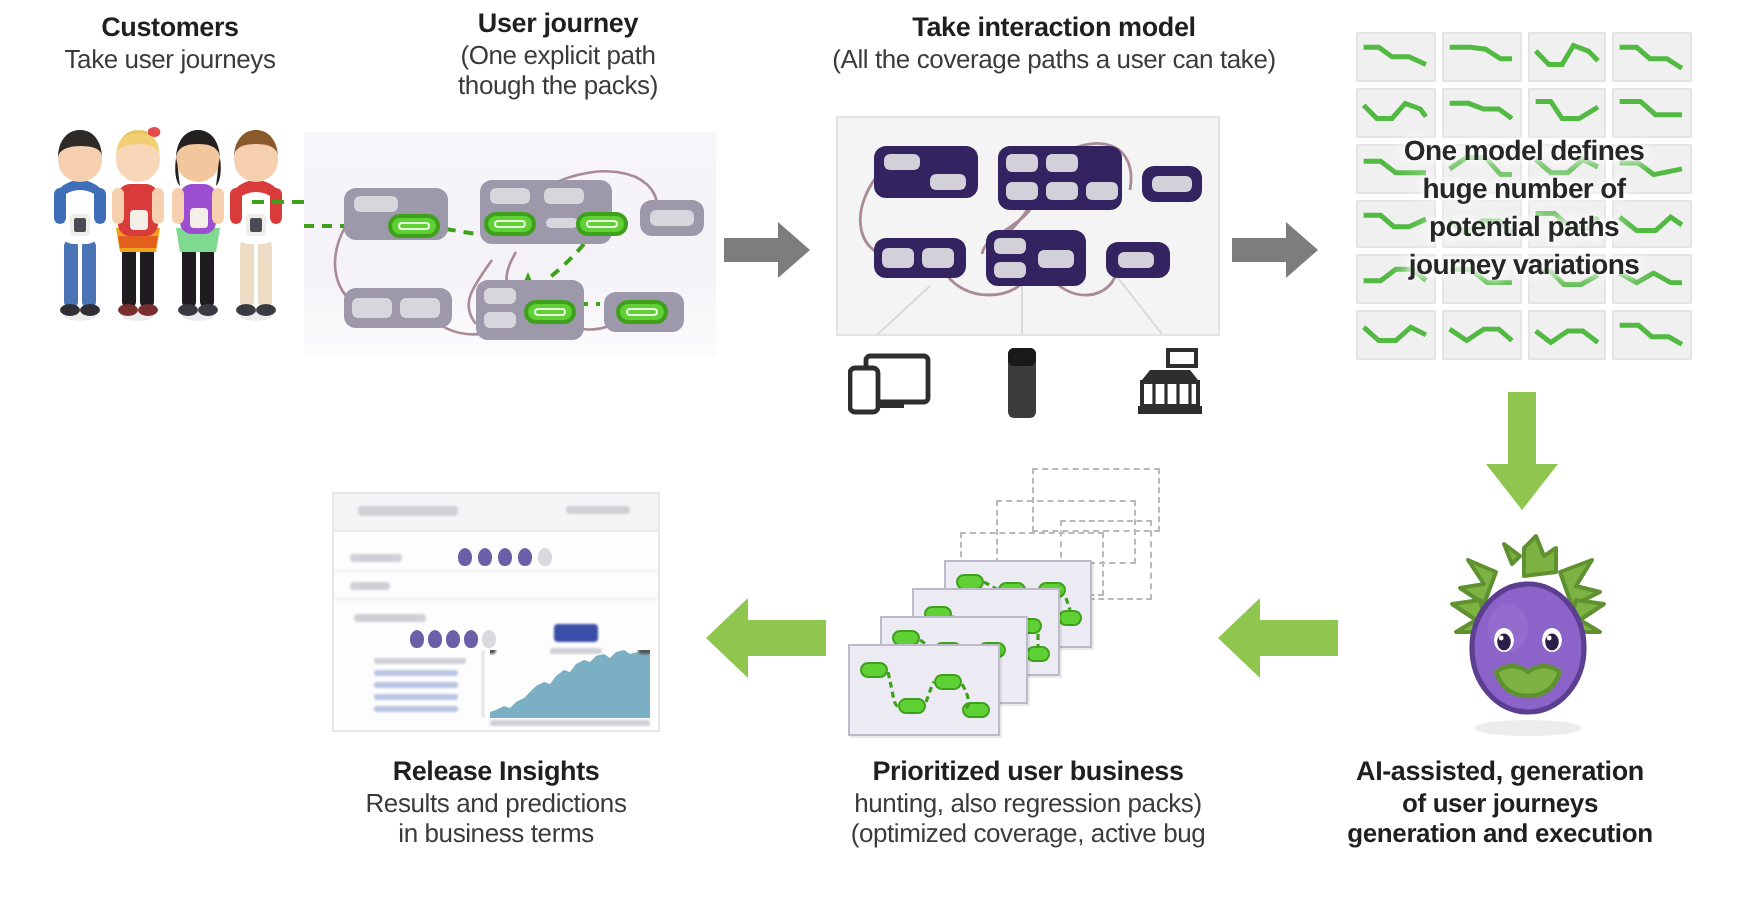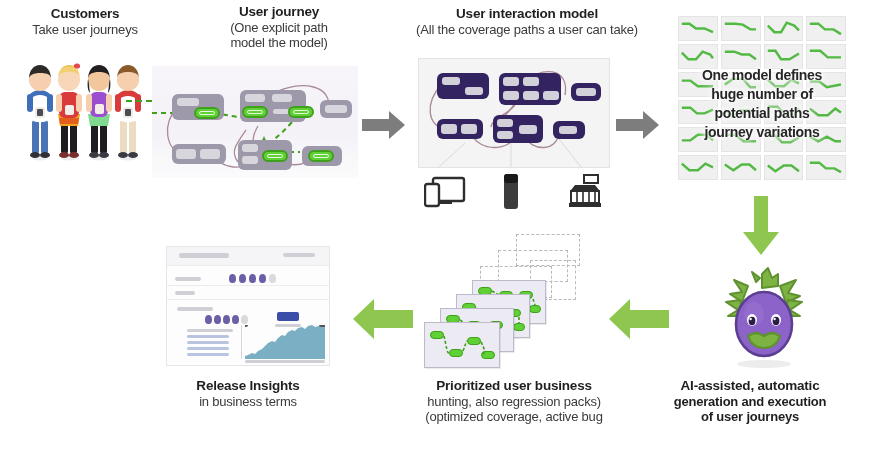--- a/index.html
+++ b/index.html
@@ -164,21 +164,21 @@
 
   <div class="abs" style="left:126px;top:94px;width:46px;height:14px;">
     <svg width="46" height="14" viewBox="0 0 46 14">
       <line x1="0" y1="7" x2="44" y2="7" stroke="#3fa01c" stroke-width="2" stroke-dasharray="6 4"></line>
     </svg>
   </div>
 
   <div class="abs cap" style="left:180px;top:4px;width:198px;">
     <span class="t">User journey</span>
     <span class="s">(One explicit path</span>
-    <span class="s">model the model)</span>
+    <span class="s">though the packs)</span>
   </div>
 
   <div class="abs panel-journey" style="left:152px;top:66px;width:206px;height:112px;">
     <svg class="abs" width="206" height="112" viewBox="0 0 206 112" style="left:0;top:0;">
       <g fill="none" stroke="#a98a96" stroke-width="1.3">
         <path d="M26 40 C10 58, 12 84, 34 90"></path>
         <path d="M120 28 C150 12, 182 20, 176 44"></path>
         <path d="M94 64 C84 78, 78 86, 86 96"></path>
         <path d="M60 86 C66 104, 96 106, 104 92"></path>
         <path d="M118 84 C128 104, 158 102, 160 88"></path>
@@ -237,21 +237,21 @@
     </div>
   </div>
 
   <div class="abs arrow" style="left:362px;top:110px;width:44px;height:30px;">
     <svg width="44" height="30" viewBox="0 0 44 30">
       <path d="M0 9 H27 V1 L43 15 L27 29 V21 H0 Z" fill="#7d7d7d"></path>
     </svg>
   </div>
 
   <div class="abs cap" style="left:382px;top:6px;width:290px;">
-    <span class="t">User interaction model</span>
+    <span class="t">Take interaction model</span>
     <span class="s">(All the coverage paths a user can take)</span>
   </div>
 
   <div class="abs panel-model" style="left:418px;top:58px;width:190px;height:108px;">
     <svg class="abs" width="190" height="108" viewBox="0 0 190 108" style="left:0;top:0;">
       <g fill="none" stroke="#a98a96" stroke-width="1.4">
         <path d="M22 26 C6 44, 8 66, 26 70"></path>
         <path d="M104 22 C132 4, 150 14, 146 36"></path>
         <path d="M96 46 C86 58, 74 58, 72 68"></path>
         <path d="M52 74 C60 94, 92 92, 96 76"></path>
@@ -439,23 +439,23 @@
       <ellipse cx="64" cy="54" rx="5" ry="6" fill="#ffffff"></ellipse>
       <ellipse cx="40" cy="55" rx="3.4" ry="4.2" fill="#2b1d47"></ellipse>
       <ellipse cx="64" cy="55" rx="3.4" ry="4.2" fill="#2b1d47"></ellipse>
       <circle cx="38.6" cy="53" r="1.2" fill="#ffffff"></circle>
       <circle cx="62.6" cy="53" r="1.2" fill="#ffffff"></circle>
       <path d="M36 70 q8 -6 16 0 q8 -6 16 0 q-4 12 -16 12 q-12 0 -16 -12 Z" fill="#7cb342" stroke="#5f9130" stroke-width="2.2" stroke-linejoin="round"></path>
     </svg>
   </div>
 
   <div class="abs cap allbold" style="left:636px;top:378px;width:228px;">
-    <span class="t">AI-assisted, automatic</span>
+    <span class="t">AI-assisted, generation</span>
+    <span class="s">of user journeys</span>
     <span class="s">generation and execution</span>
-    <span class="s">of user journeys</span>
   </div>
 
   <div class="abs arrow" style="left:608px;top:298px;width:62px;height:42px;">
     <svg width="62" height="42" viewBox="0 0 62 42">
       <path d="M61 12 H22 V1 L1 21 L22 41 V30 H61 Z" fill="#8fc64f"></path>
     </svg>
   </div>
 
   <div class="abs" style="left:420px;top:232px;width:176px;height:142px;">
     <div class="dashbox" style="left:96px;top:2px;width:62px;height:30px;"></div>
@@ -572,16 +572,17 @@
       </svg>
       <div class="blurline" style="left:-4px;top:-4px;width:7px;height:6px;background:#555;"></div>
       <div class="blurline" style="left:74px;top:-4px;width:7px;height:6px;background:#555;"></div>
     </div>
     <div class="blurline" style="left:78px;top:113px;width:80px;height:3px;"></div>
     <div class="blurline" style="left:74px;top:78px;width:1px;height:34px;background:#d6d6dc;"></div>
   </div>
 
   <div class="abs cap" style="left:158px;top:378px;width:180px;">
     <span class="t">Release Insights</span>
+    <span class="s">Results and predictions</span>
     <span class="s">in business terms</span>
   </div>
 
 </div>
 
 </body></html>

